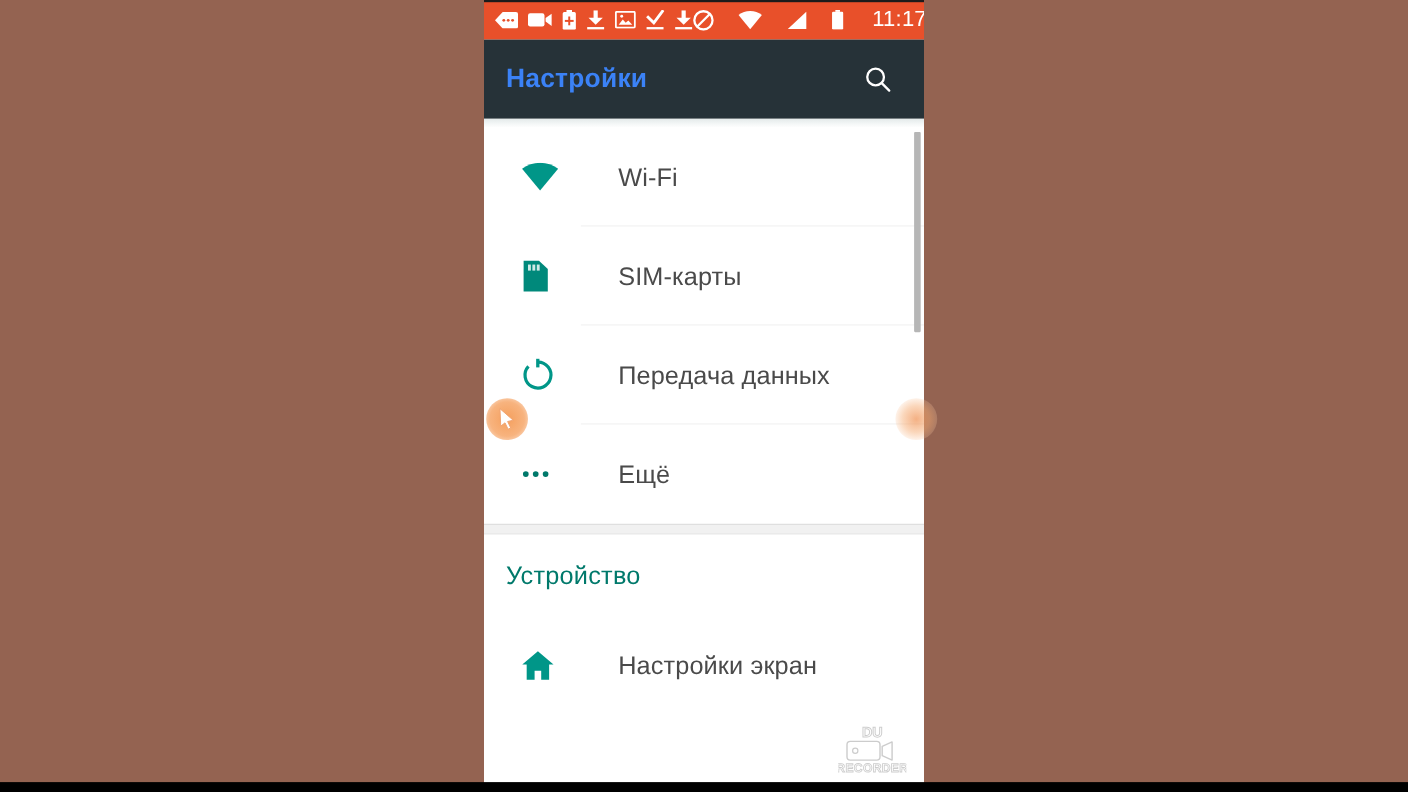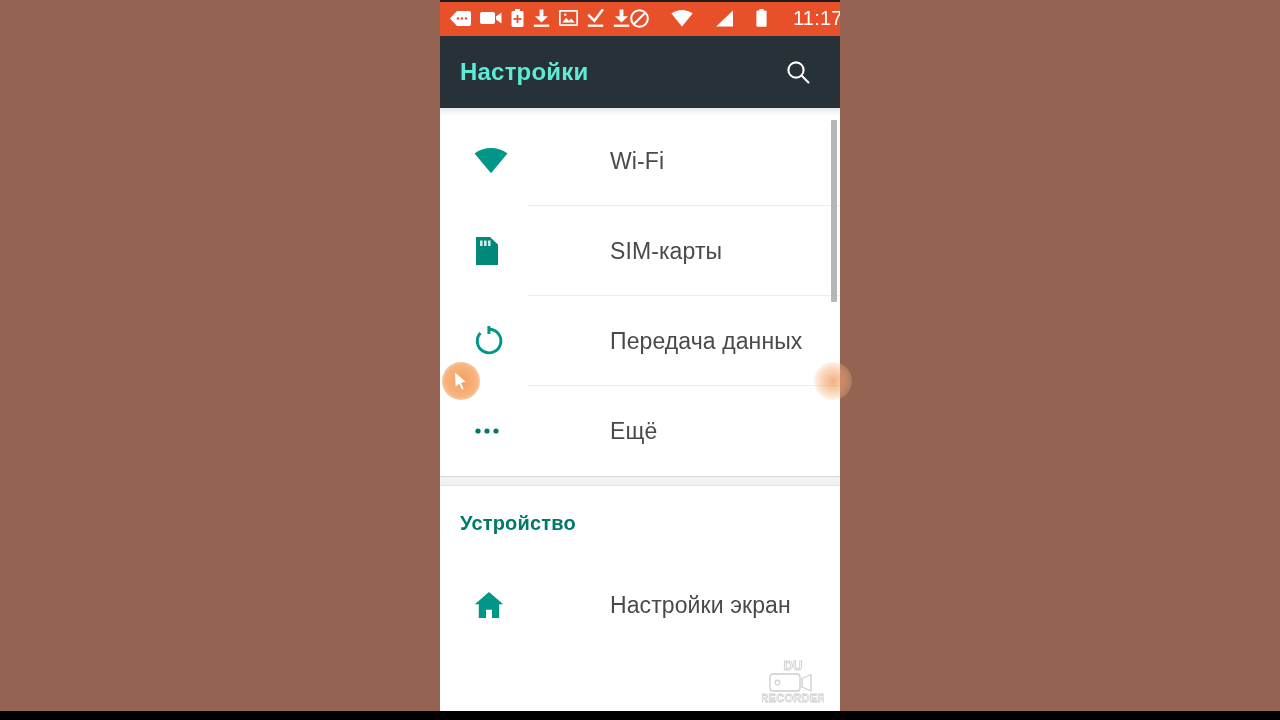--- a/index.html
+++ b/index.html
@@ -46,21 +46,21 @@
   
   #toolbar {
     position: relative;
     height: 72px;
     background: #263238;
     display: flex;
     align-items: center;
     padding: 0 22px 0 20px;
   }
   #toolbar-title {
-    color: #5eead4;
+    color: #3b82f6;
     font-size: 24px;
     font-weight: bold;
     letter-spacing: .2px;
     flex: 1;
   }
   #search-button {
     width: 40px; height: 40px;
     display: flex; align-items: center; justify-content: center;
   }
   
@@ -75,21 +75,20 @@
     background: linear-gradient(to bottom, #dfe6e6 0%, #f3f6f6 60%, #ffffff 100%);
     opacity: .85;
   }
   .row {
     position: relative;
     height: 90px;
     display: flex;
     align-items: center;
     background: #ffffff;
     padding-left: 34px;
-    gap: 48px;
   }
   .row-icon {
     width: 54px;
     min-width: 54px;
     display: flex;
     align-items: center;
     justify-content: flex-start;
   }
   .row-label {
     font-size: 23px;
@@ -111,22 +110,22 @@
   }
   .section-header {
     height: 74px;
     display: flex;
     align-items: center;
     padding-left: 20px;
     background: #ffffff;
   }
   .section-header-text {
     color: #00796b;
-    font-size: 20px;
-    font-weight: bold;
+    font-size: 23px;
+    font-weight: normal;
     letter-spacing: .2px;
   }
   
   #scrollbar-track {
     position: absolute;
     right: 3px; top: 12px;
     width: 6px; height: 470px;
   }
   #scrollbar-thumb {
     position: absolute;

